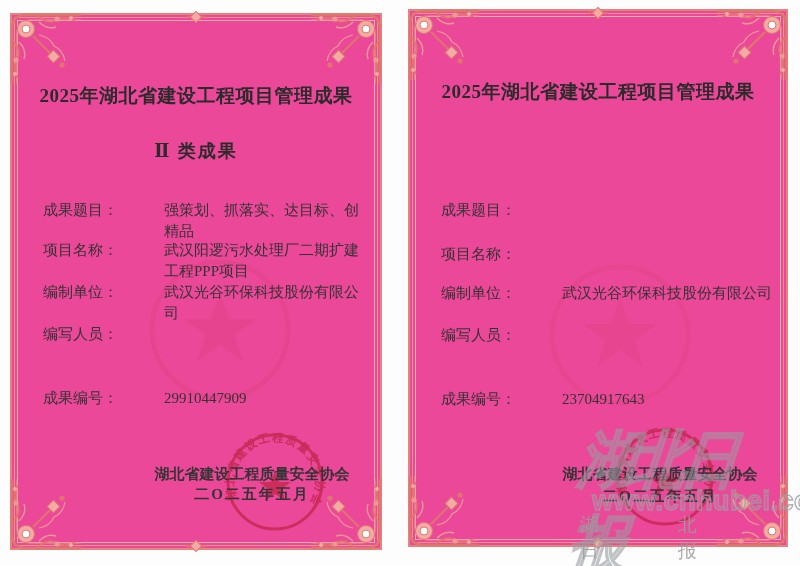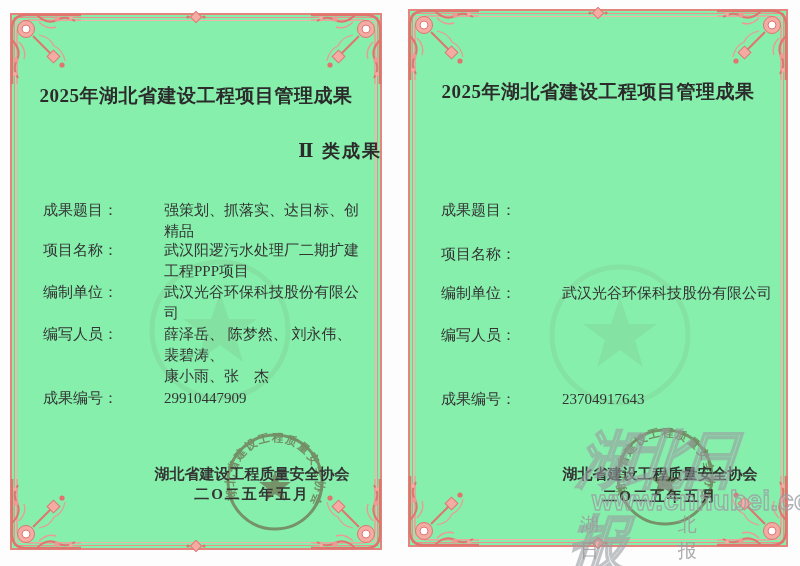--- a/index.html
+++ b/index.html
@@ -1,36 +1,36 @@
 <!DOCTYPE html>
 <html><head>
 <meta charset="utf-8">
 <style>
   html,body{margin:0;padding:0;background:#ffffff;}
   #page{position:relative;width:800px;height:566px;background:#fdfdfd;overflow:hidden;
         font-family:"Liberation Serif","DejaVu Serif",serif;color:#2f2f2f;}
 
-  .cert{position:absolute;background:#86efac;}
+  .cert{position:absolute;background:#ec4899;}
   .frame,.frame2,.frame3{position:absolute;pointer-events:none;}
   .frame {inset:0;border:2px solid #e5837d;}
   .frame2{inset:4px;border:1px solid #ea938c;}
   .frame3{inset:7px;border:1px solid #f2b2ac;}
 
   .corner{position:absolute;width:72px;height:72px;}
   .corner.tl{top:-1px;left:-1px;}
   .corner.tr{top:-1px;right:-1px;transform:scaleX(-1);}
   .corner.bl{bottom:-1px;left:-1px;transform:scaleY(-1);}
   .corner.br{bottom:-1px;right:-1px;transform:scale(-1,-1);}
   .midorn{position:absolute;left:50%;transform:translateX(-50%);width:22px;height:14px;}
   .midorn.top{top:-3px;}
   .midorn.bot{bottom:-3px;}
 
   .cert-title{position:absolute;top:70px;left:0;width:100%;text-align:center;
               font-size:19px;font-weight:700;letter-spacing:0.5px;color:#2b2b2b;}
-  .cert-cat{position:absolute;top:126px;left:0;width:100%;text-align:right;
+  .cert-cat{position:absolute;top:126px;left:0;width:100%;text-align:center;
             font-size:18px;font-weight:700;letter-spacing:2px;color:#2b2b2b;}
 
   .row{position:absolute;left:33px;right:16px;display:flex;font-size:15px;
        font-weight:400;line-height:21px;color:#333;gap:36px;}
   .lbl{flex:none;margin-right:10px;}
   .val{white-space:pre-line;}
 
   .sig{position:absolute;width:244px;text-align:center;font-size:15px;font-weight:700;color:#343434;}
   .seal{position:absolute;opacity:0.78;mix-blend-mode:multiply;}
   .faintseal{position:absolute;mix-blend-mode:multiply;}
@@ -119,22 +119,20 @@
     <div class="row" style="top:227px">
       <span class="lbl">项目名称：</span>
       <span class="val">武汉阳逻污水处理厂二期扩建工程PPP项目</span>
     </div>
     <div class="row" style="top:269px">
       <span class="lbl">编制单位：</span>
       <span class="val">武汉光谷环保科技股份有限公司</span>
     </div>
     <div class="row" style="top:311px">
       <span class="lbl">编写人员：</span>
-      <span class="val">薛泽岳、 陈梦然、 刘永伟、 裴碧涛、
-康小雨、张　杰</span>
     </div>
     <div class="row" style="top:375px">
       <span class="lbl">成果编号：</span>
       <span class="val">29910447909</span>
     </div>
 
     <svg class="seal" style="left:210px;top:414px;width:110px;height:110px;" viewBox="0 0 110 110">
       <circle cx="55" cy="55" r="47" fill="none" stroke="#d5807d" stroke-width="3"></circle>
       <path id="sealArcA" d="M17.5,72 A41,41 0 1 1 92.5,72" fill="none"></path>
       <text font-size="11.5" fill="#cf7a78" font-weight="bold" letter-spacing="1.5">

